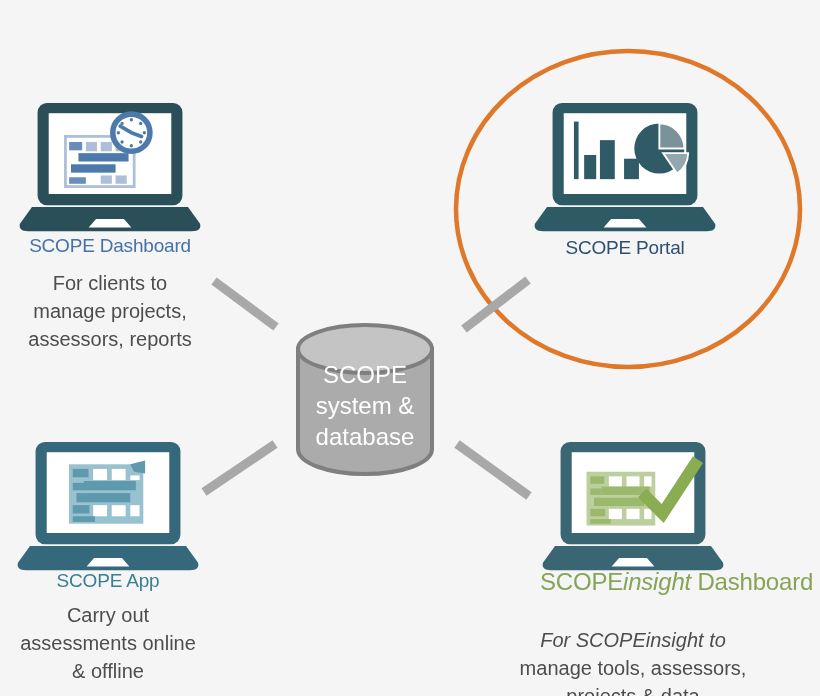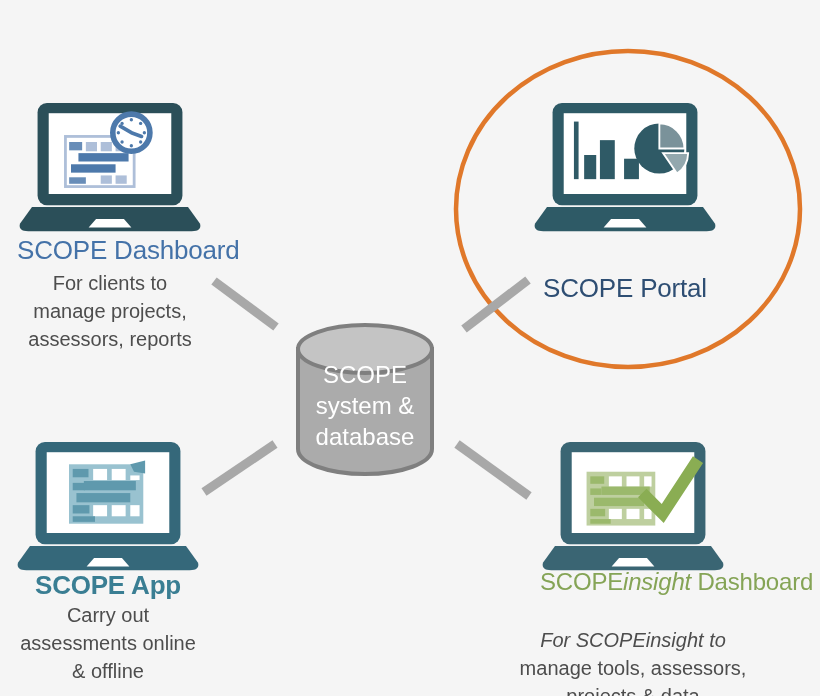--- a/index.html
+++ b/index.html
@@ -36,25 +36,25 @@
     font-family:"Liberation Sans","DejaVu Sans",sans-serif;
     position:relative;
     overflow:hidden;
   }
   .canvas{position:absolute;inset:0;width:820px;height:696px;}
   .layer{position:absolute;left:0;top:0;}
   .node{position:absolute;}
   .laptop-svg{position:absolute;left:0;top:0;}
   .node-title{
     position:absolute;width:100%;text-align:center;
-    font-size:26px;letter-spacing:-0.2px;white-space:nowrap;
+    font-size:19px;letter-spacing:-0.2px;white-space:nowrap;
   }
   .node-title.blue{color:var(--label-blue);}
-  .node-title.navy{color:var(--label-navy);margin-top:36px;}
-  .node-title.teal{color:var(--label-teal);font-weight:bold;}
+  .node-title.navy{color:var(--label-navy);}
+  .node-title.teal{color:var(--label-teal);}
   .node-title.green{color:var(--label-green);font-size:24px;}
   .node-desc{
     position:absolute;width:100%;text-align:center;
     font-size:20px;line-height:28px;color:var(--body-text);
     white-space:pre-line;
   }
   .italic{font-style:italic;}
   .cylinder-text{
     position:absolute;left:294px;top:359px;width:142px;
     text-align:center;color:var(--cylinder-text);

